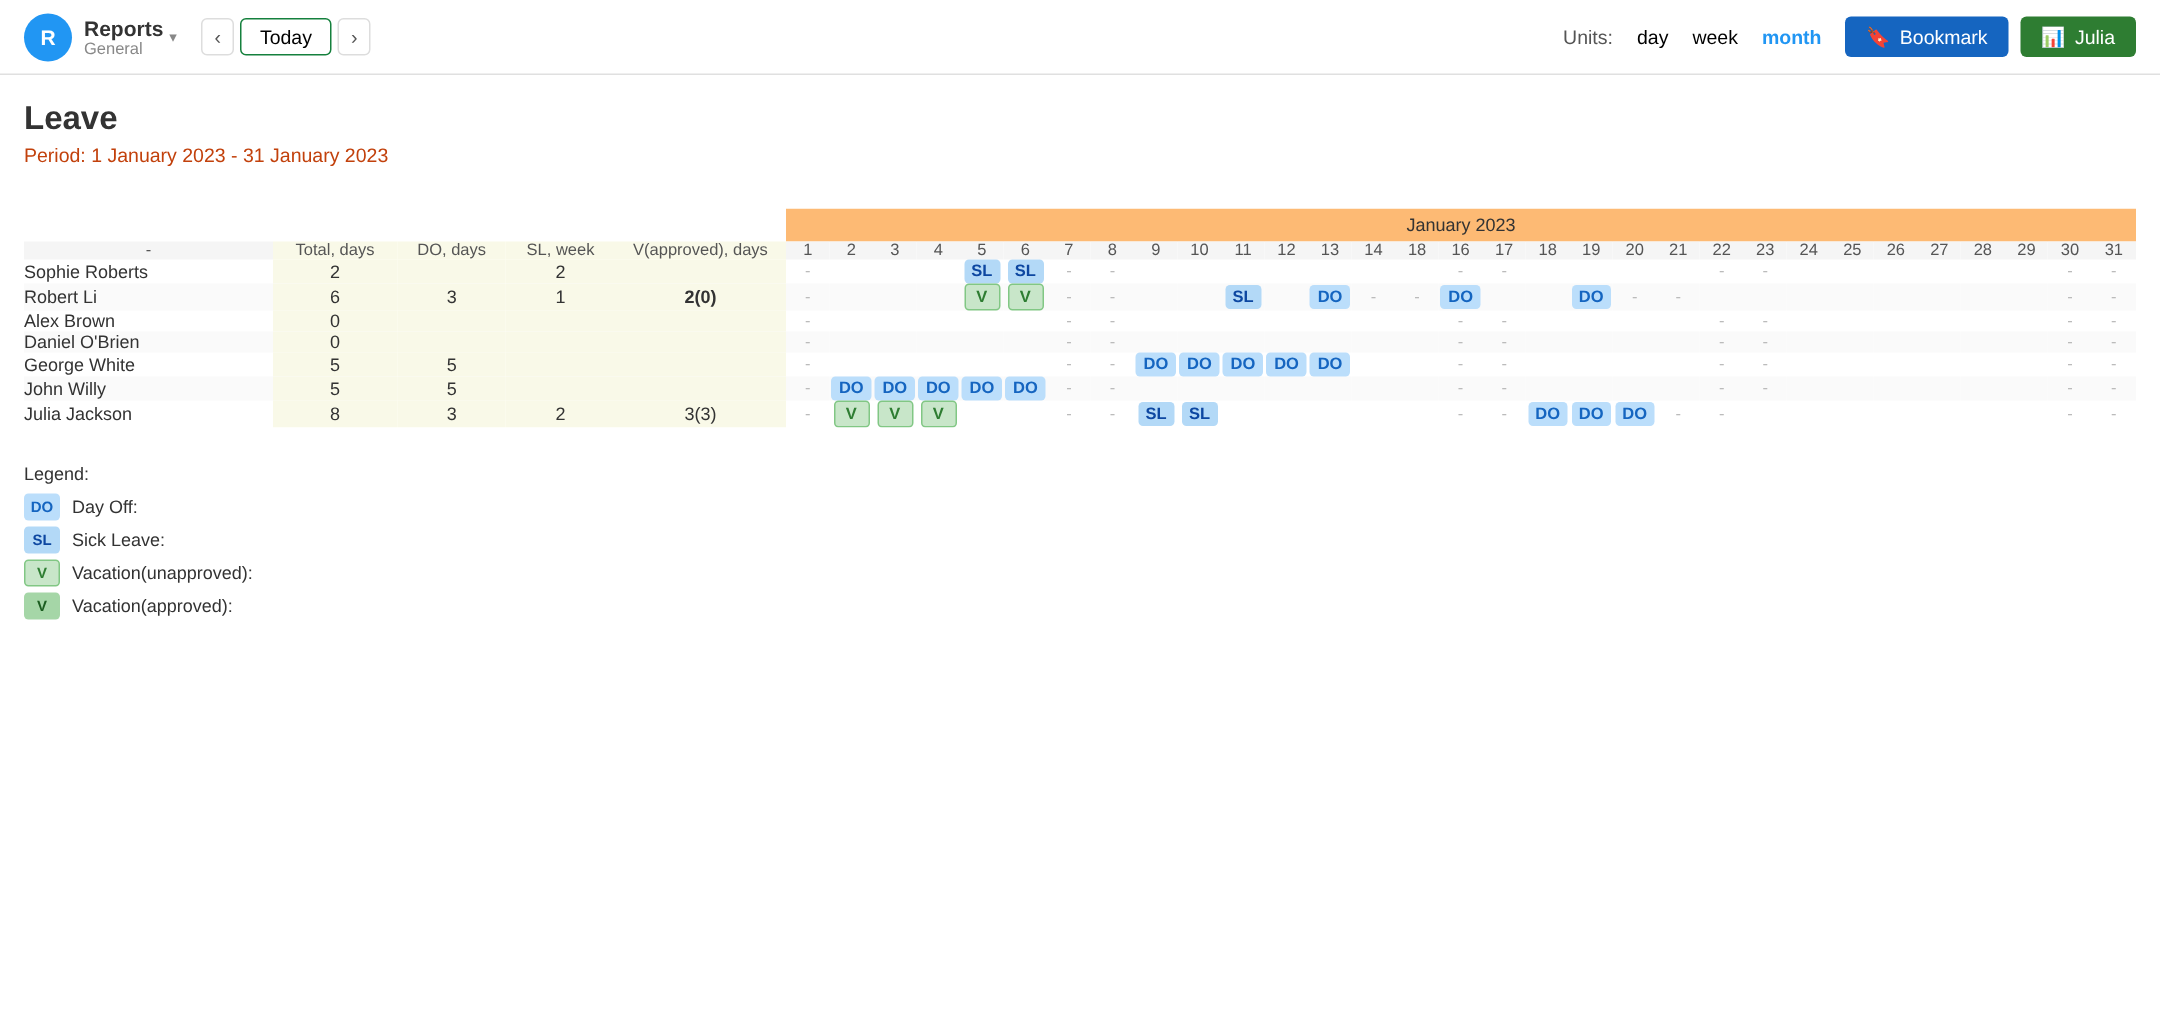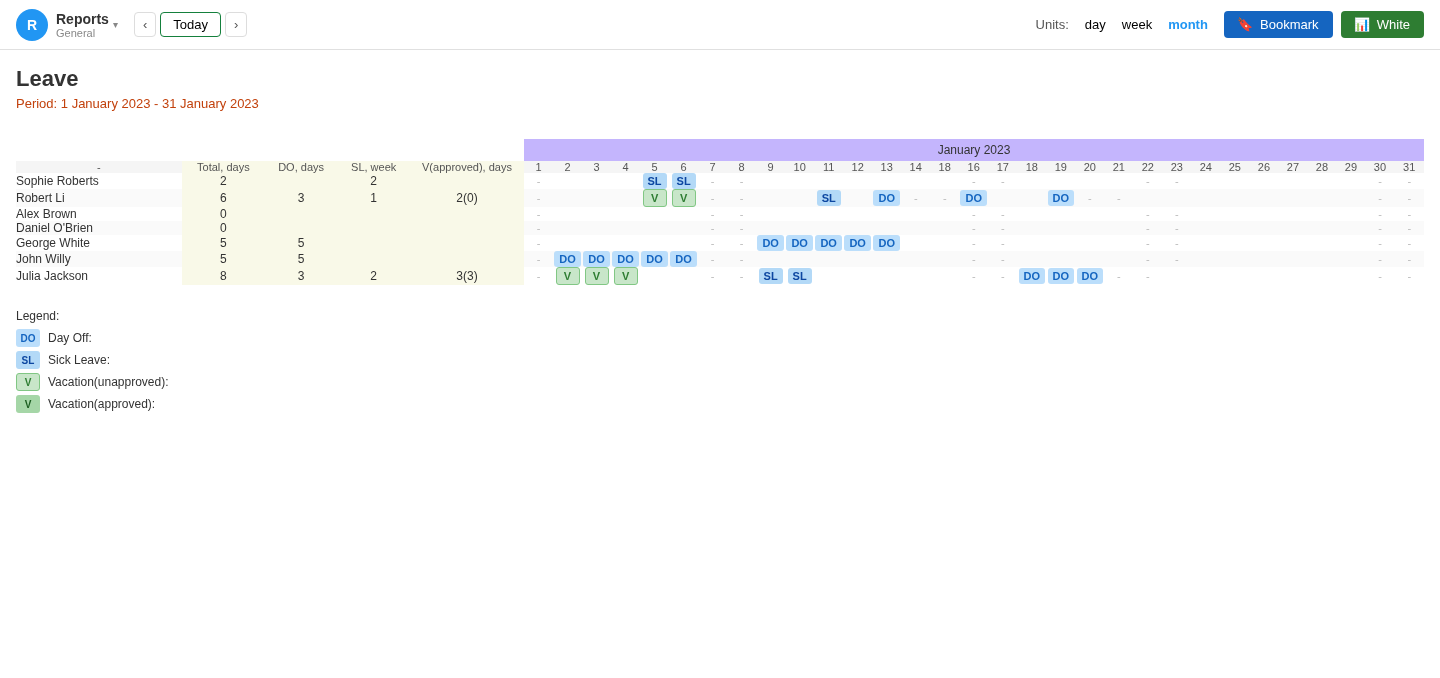--- a/index.html
+++ b/index.html
@@ -78,21 +78,21 @@
   <span class="units-label">Units:</span>
   <button class="unit-btn">day</button>
   <button class="unit-btn">week</button>
   <button class="unit-btn active">month</button>
   <button class="action-btn bookmark-btn">
     <span>🔖</span>
     <span>Bookmark</span>
   </button>
   <button class="action-btn excel-btn">
     <span>📊</span>
-    <span>White</span>
+    <span>Julia</span>
   </button>
 </div>
 
 <div class="page">
   <div class="page-title">Leave</div>
   <div class="page-period">Period: 1 January 2023 - 31 January 2023</div>
 
   <div class="report-table-wrapper">
     <table class="report-table">
       <colgroup>
@@ -130,21 +130,21 @@
           <col style="width:26px">
           <col style="width:26px">
           <col style="width:26px">
         <col style="width:26px">
           <col style="width:26px">
           <col style="width:26px">
       </colgroup>
       <tbody id="table-body">
       <tr>
             <td colspan="5"></td>
-            <td colspan="31" style="text-align: center; font-weight: 500; padding: 4px 0px; background: #c4b5fd;">January 2023</td>
+            <td colspan="31" style="text-align: center; font-weight: 500; padding: 4px 0px; background: #fdba74;">January 2023</td>
           </tr>
           <tr>
             <td class="col-header">-</td>
             <td class="col-header" style="background: rgb(249, 249, 232);">Total, days</td>
             <td class="col-header" style="background: rgb(249, 249, 232);">DO, days</td>
             <td class="col-header" style="background: rgb(249, 249, 232);">SL, week</td>
             <td class="col-header" style="background: rgb(249, 249, 232);">V(approved), days</td>
             <td class="col-header day-col">1</td>
             <td class="col-header day-col">2</td>
             <td class="col-header day-col">3</td>
@@ -213,21 +213,21 @@
             <td class="day-cell"></td>
             <td class="day-cell"></td>
             <td class="day-cell"><span class="dash">-</span></td>
             <td class="day-cell"><span class="dash">-</span></td>
           </tr>
           <tr style="background: rgb(250, 250, 250);">
             <td class="name-cell">Robert Li</td>
             <td class="summary-cell" style="background: rgb(249, 249, 232); text-align: center; font-size: 12px; padding: 0px 4px;">6</td>
             <td class="summary-cell" style="background: rgb(249, 249, 232); text-align: center; font-size: 12px; padding: 0px 4px;">3</td>
             <td class="summary-cell" style="background: rgb(249, 249, 232); text-align: center; font-size: 12px; padding: 0px 4px;">1</td>
-            <td class="summary-cell" style="background: rgb(249, 249, 232); text-align: center; font-size: 12px; padding: 0px 4px;">2(0)</td>
+            <td class="summary-cell" style="background: rgb(249, 249, 232); text-align: center; font-size: 12px; padding: 0px 4px; font-weight: bold;">2(0)</td>
             <td class="day-cell"><span class="dash">-</span></td>
             <td class="day-cell"></td>
             <td class="day-cell"></td>
             <td class="day-cell"></td>
             <td class="day-cell"><span class="badge badge-v-unapp">V</span></td>
             <td class="day-cell"><span class="badge badge-v-unapp">V</span></td>
             <td class="day-cell"><span class="dash">-</span></td>
             <td class="day-cell"><span class="dash">-</span></td>
             <td class="day-cell"></td>
             <td class="day-cell"></td>

